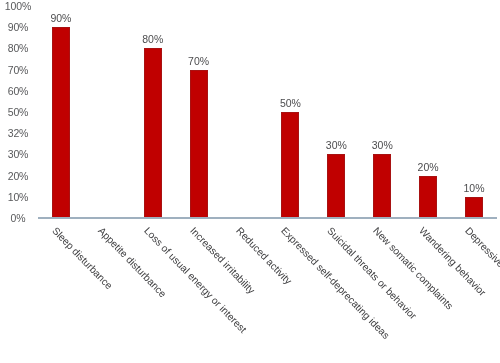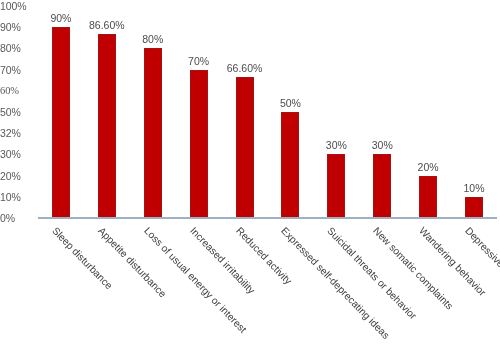--- a/index.html
+++ b/index.html
@@ -23,21 +23,21 @@
     position: absolute;
     left: 0px;
     top: 0px;
     width: 36px;
     height: 222px;
   }
   .y-tick-label {
     position: absolute;
     right: 0px;
     width: 36px;
-    text-align: left;
+    text-align: center;
     font-size: 10.5px;
     color: #58595b;
     line-height: 10px;
     letter-spacing: -0.1px;
   }
 
   
   #plot-area {
     position: absolute;
     left: 38px;
@@ -109,50 +109,42 @@
 </head>
 <body>
 
 <div id="chart-root">
 
   <div id="y-axis-labels">
       <div class="y-tick-label" style="top: 1px;">100%</div>
       <div class="y-tick-label" style="top: 22.2px;">90%</div>
       <div class="y-tick-label" style="top: 43.4px;">80%</div>
       <div class="y-tick-label" style="top: 64.6px;">70%</div>
-      <div class="y-tick-label" style="top: 85.8px; font-family: Liberation Serif, serif;">60%</div>
+      <div class="y-tick-label" style="top: 85.8px;">60%</div>
       <div class="y-tick-label" style="top: 107px;">50%</div>
       <div class="y-tick-label" style="top: 128.2px;">32%</div>
       <div class="y-tick-label" style="top: 149.4px;">30%</div>
       <div class="y-tick-label" style="top: 170.6px;">20%</div>
       <div class="y-tick-label" style="top: 191.8px;">10%</div>
       <div class="y-tick-label" style="top: 213px;">0%</div>
     </div>
 
   <div id="plot-area">
       <div class="bar-slot" style="left: 0px;">
         <div class="bar" style="height: 190.8px; background: rgb(192, 0, 0); border-color: rgb(168, 18, 18);"></div>
         <div class="bar-value" style="bottom: 193.8px;">90%</div>
       </div>
-      <div class="bar-slot" style="left: 45.9px;">
-        <div class="bar" style="height: 183.592px; background: rgb(192, 0, 0); border-color: rgb(168, 18, 18);"></div>
-        <div class="bar-value" style="bottom: 186.592px;">86.60%</div>
-      </div>
       <div class="bar-slot" style="left: 91.8px;">
         <div class="bar" style="height: 169.6px; background: rgb(192, 0, 0); border-color: rgb(168, 18, 18);"></div>
         <div class="bar-value" style="bottom: 172.6px;">80%</div>
       </div>
       <div class="bar-slot" style="left: 137.7px;">
         <div class="bar" style="height: 148.4px; background: rgb(192, 0, 0); border-color: rgb(168, 18, 18);"></div>
         <div class="bar-value" style="bottom: 151.4px;">70%</div>
       </div>
-      <div class="bar-slot" style="left: 183.6px;">
-        <div class="bar" style="height: 141.192px; background: rgb(192, 0, 0); border-color: rgb(168, 18, 18);"></div>
-        <div class="bar-value" style="bottom: 144.192px;">66.60%</div>
-      </div>
       <div class="bar-slot" style="left: 229.5px;">
         <div class="bar" style="height: 106px; background: rgb(192, 0, 0); border-color: rgb(168, 18, 18);"></div>
         <div class="bar-value" style="bottom: 109px;">50%</div>
       </div>
       <div class="bar-slot" style="left: 275.4px;">
         <div class="bar" style="height: 63.6px; background: rgb(192, 0, 0); border-color: rgb(168, 18, 18);"></div>
         <div class="bar-value" style="bottom: 66.6px;">30%</div>
       </div>
       <div class="bar-slot" style="left: 321.3px;">
         <div class="bar" style="height: 63.6px; background: rgb(192, 0, 0); border-color: rgb(168, 18, 18);"></div>

